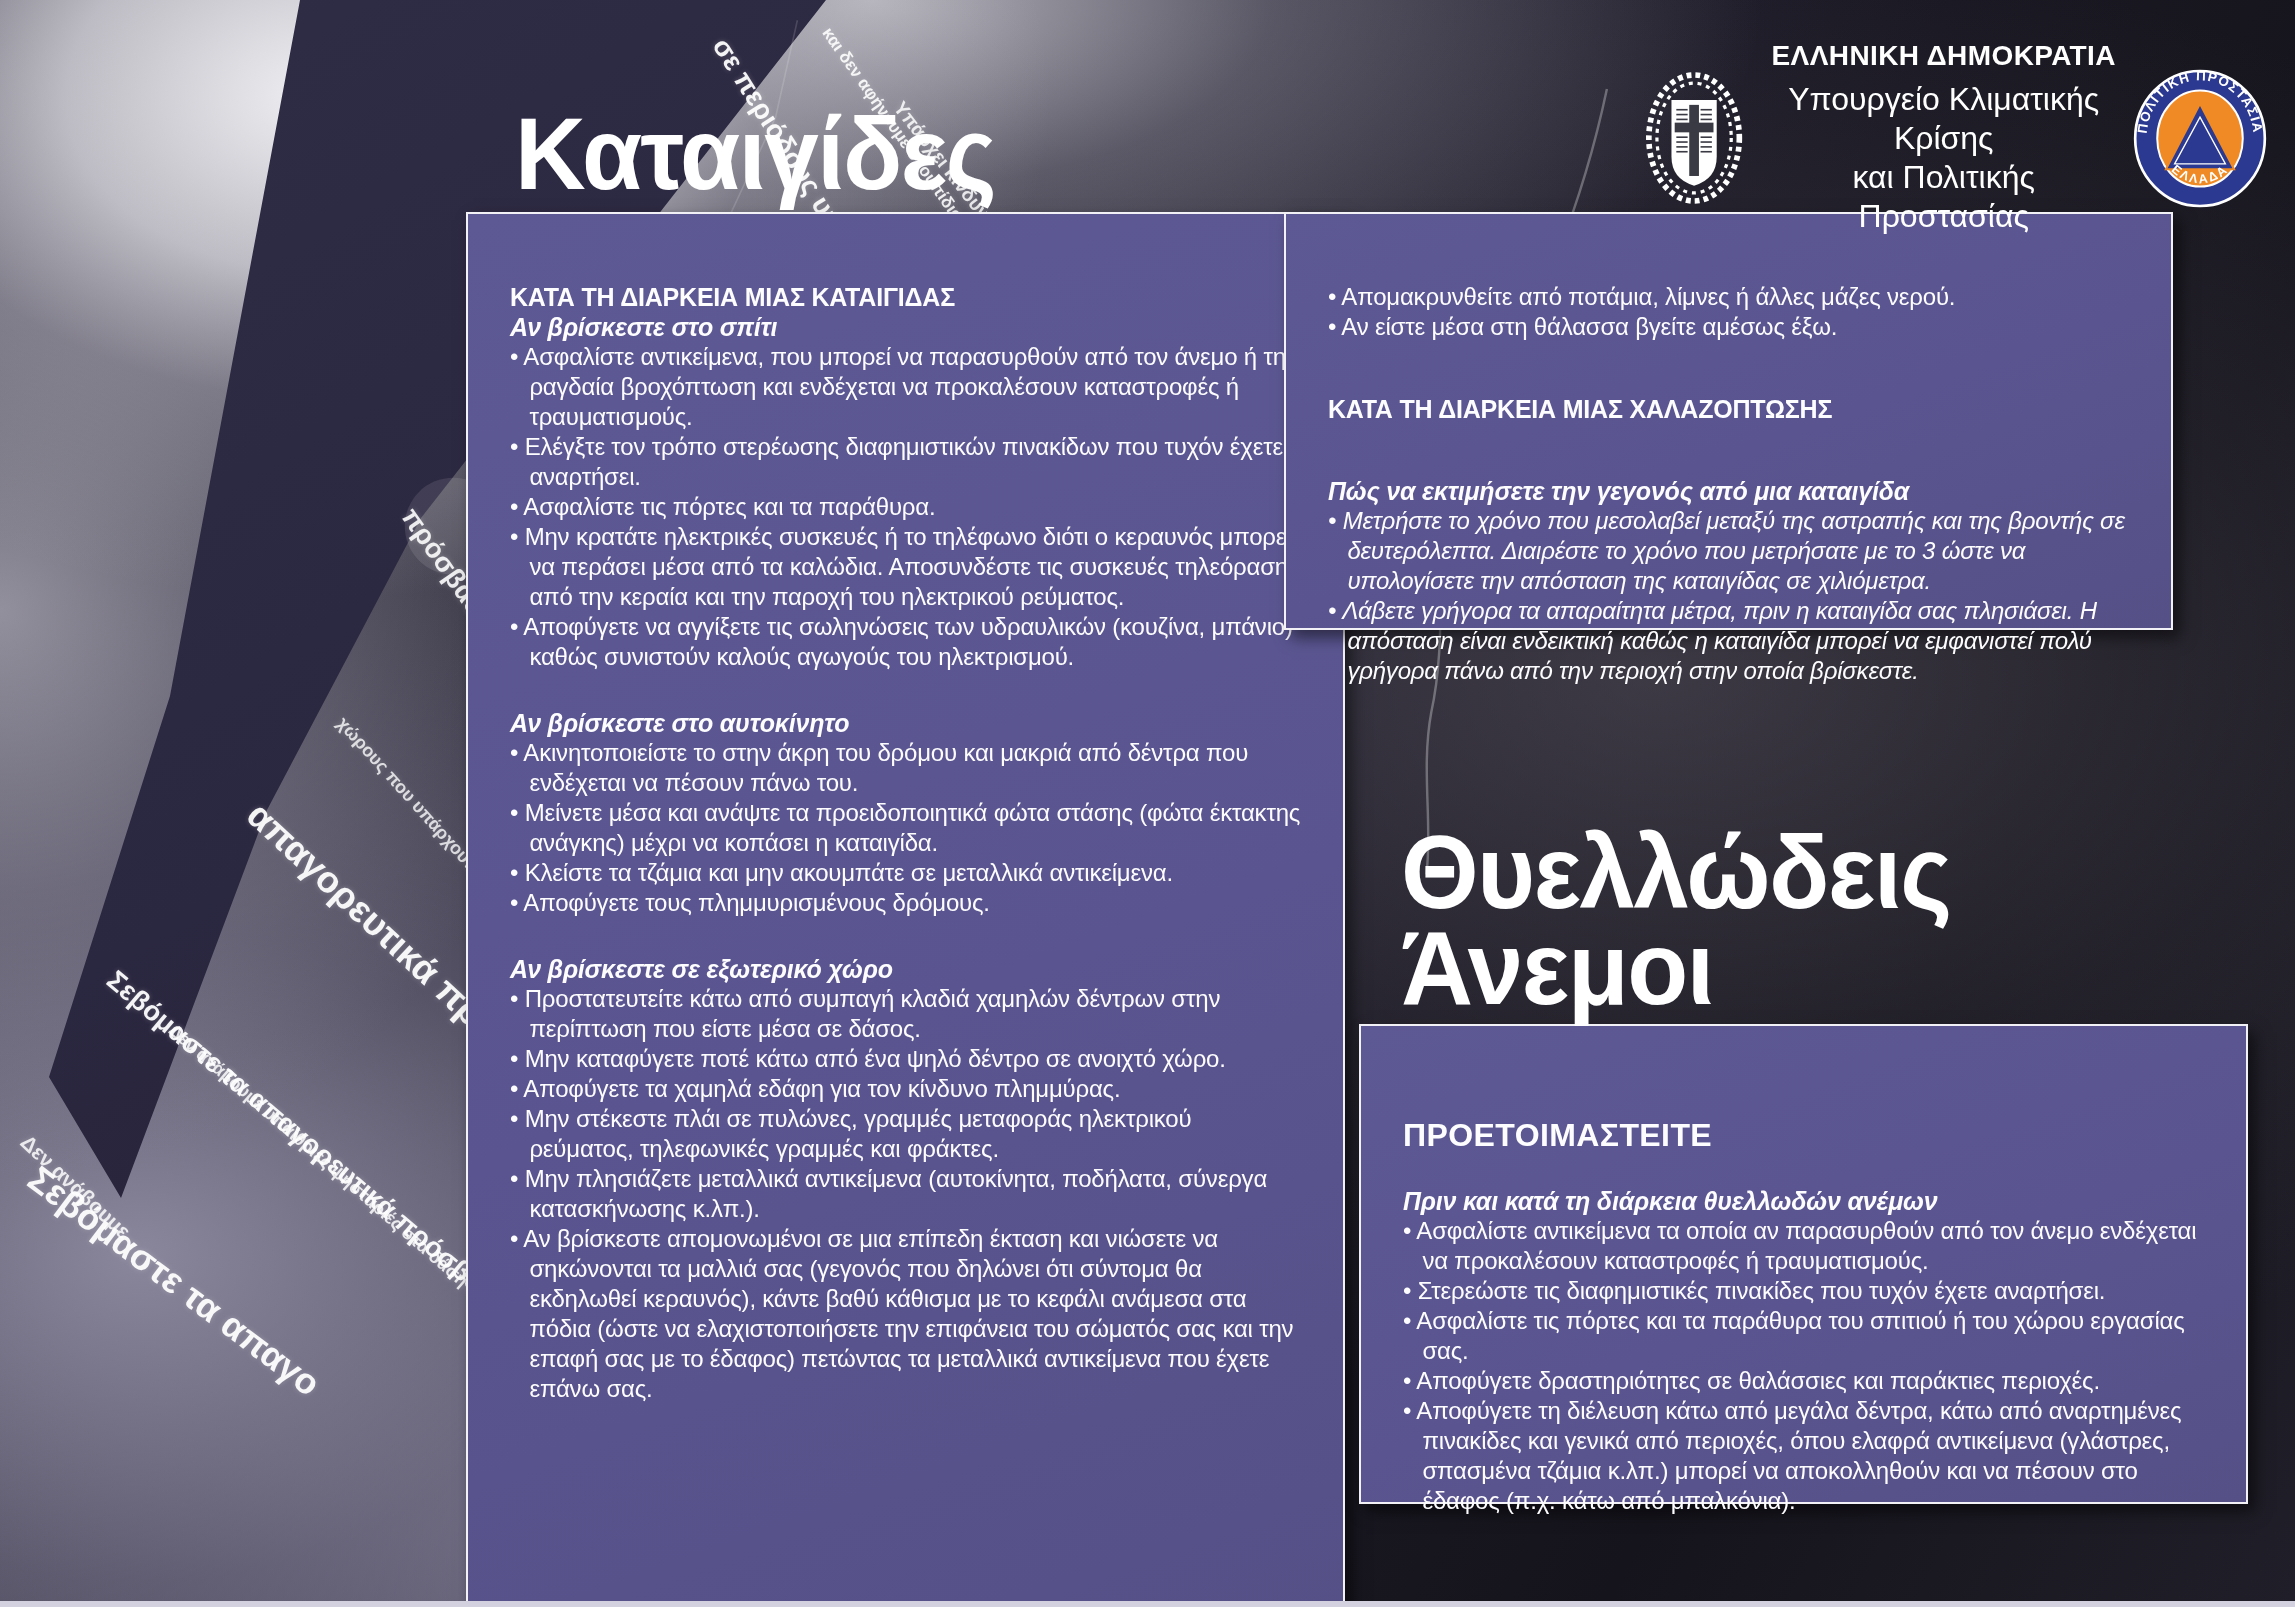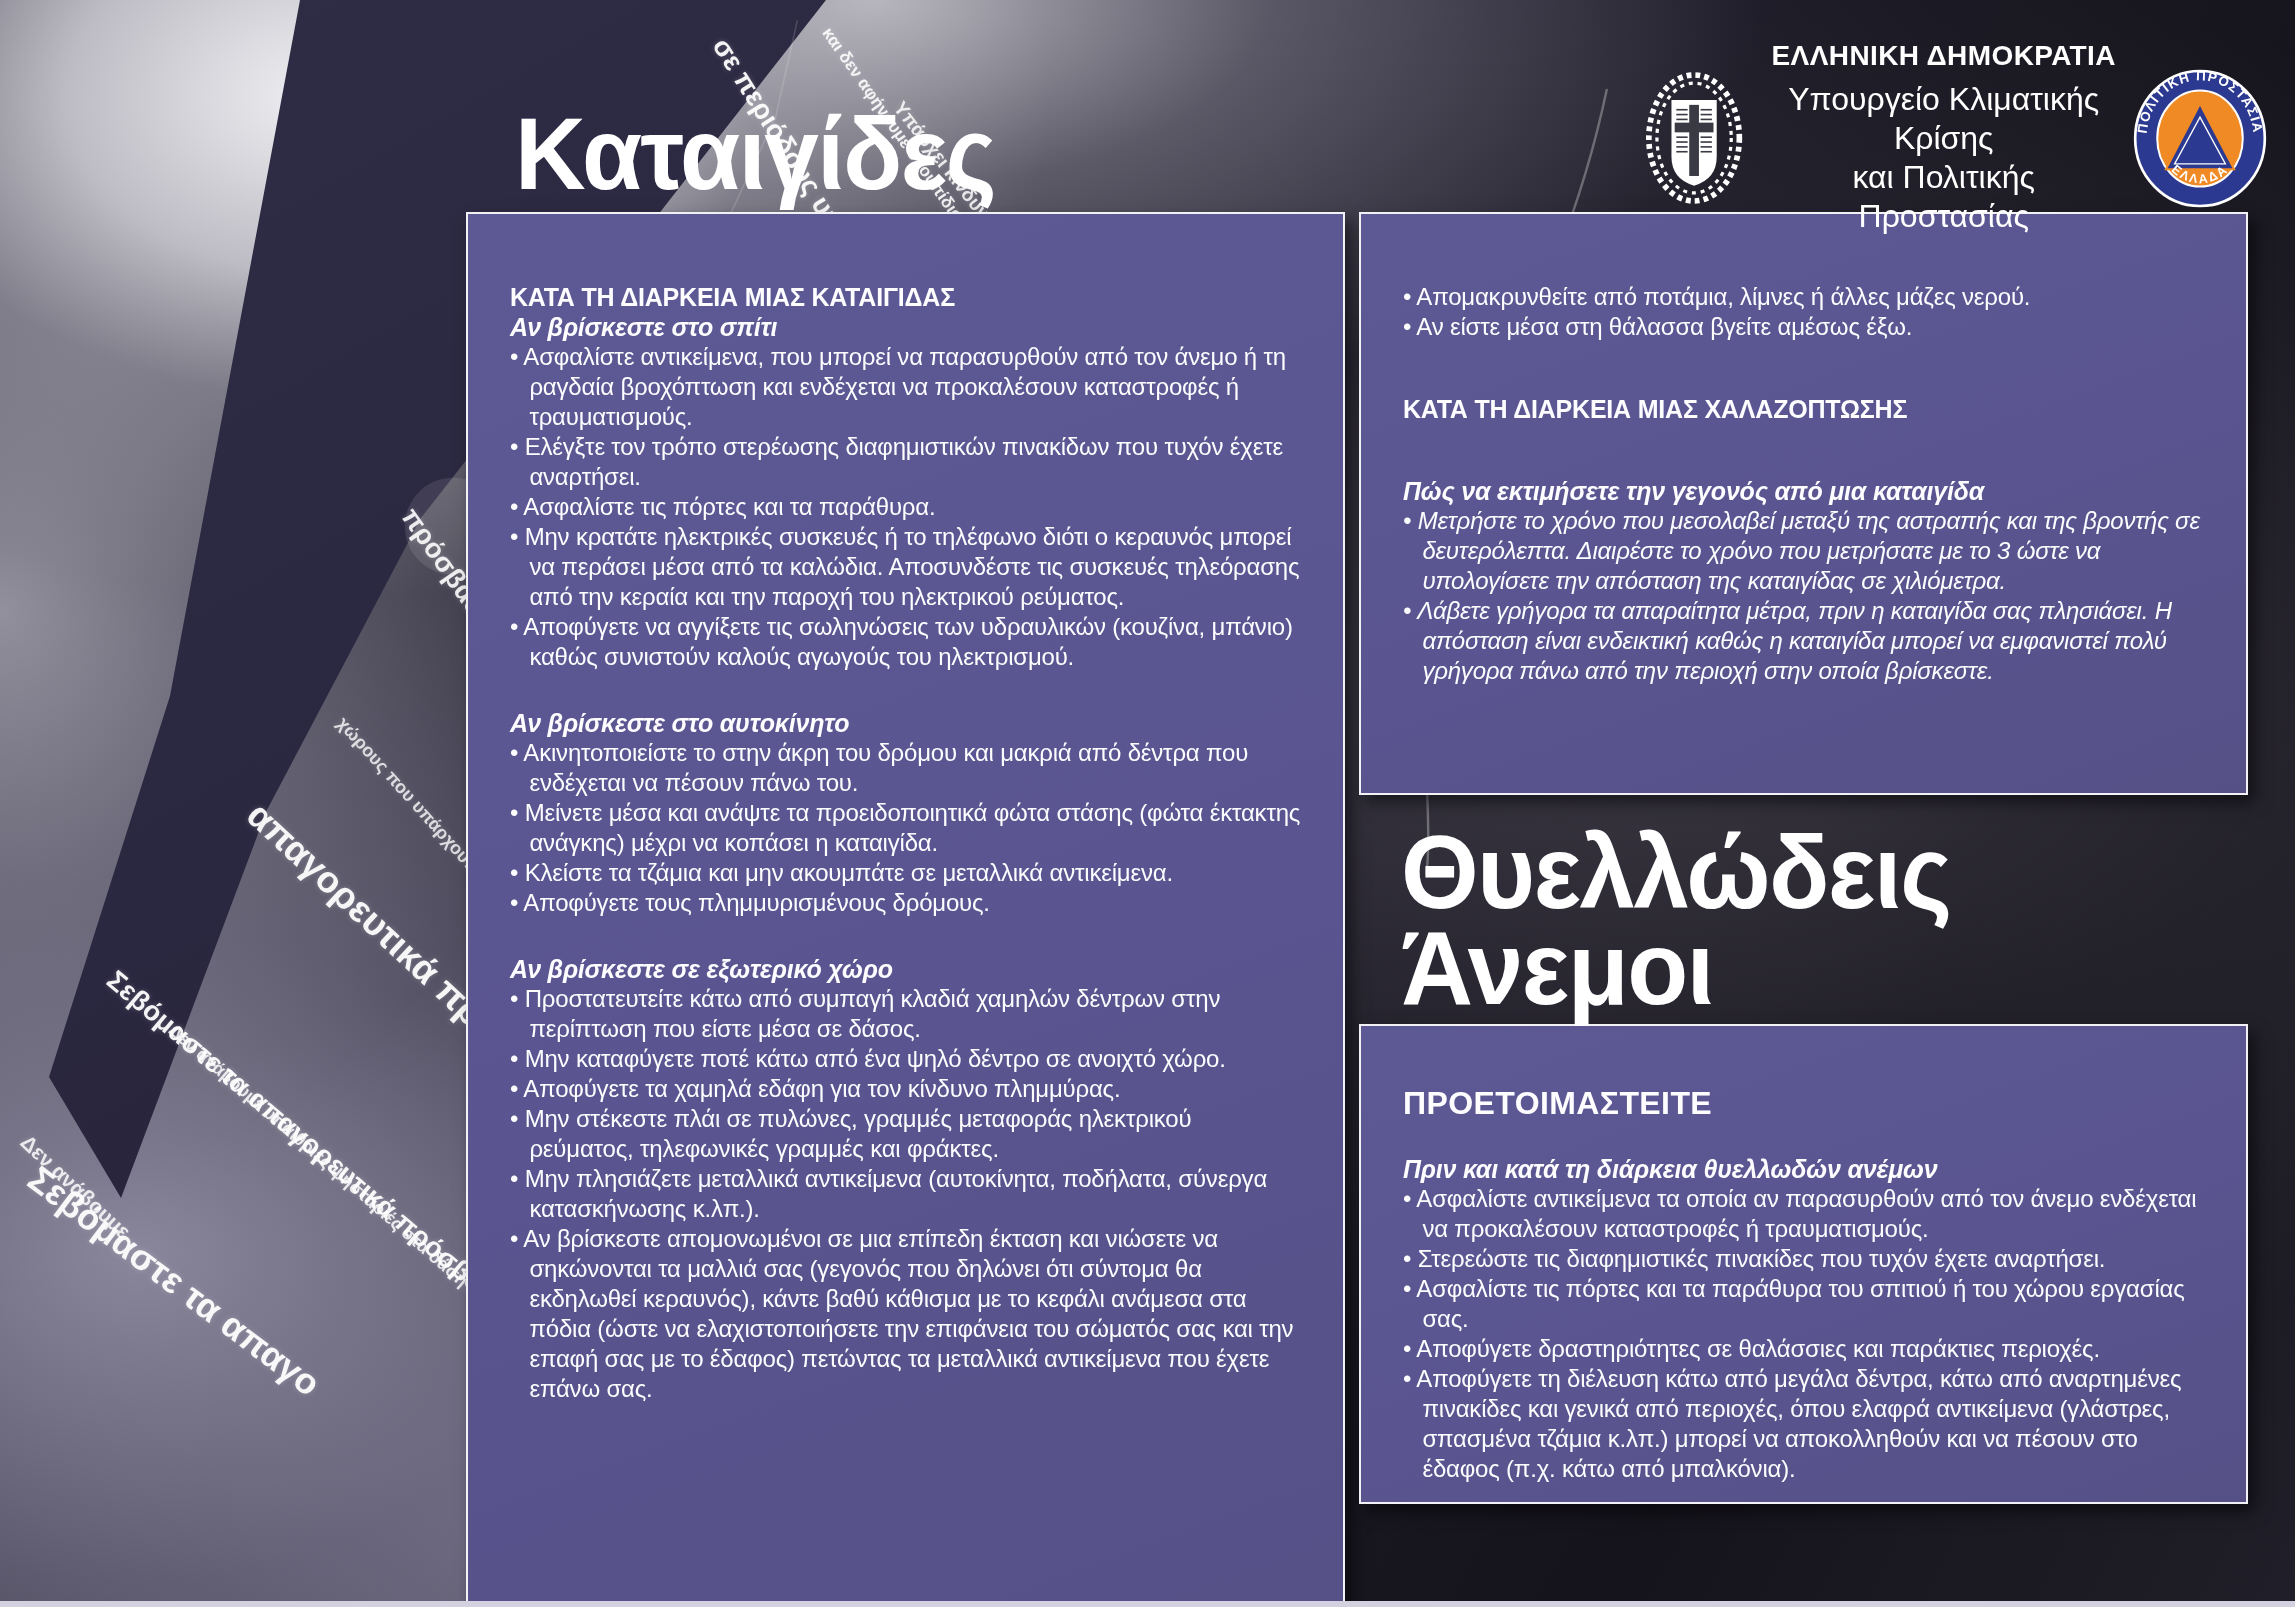--- a/index.html
+++ b/index.html
@@ -37,22 +37,22 @@
   #title-left{left:515px;top:96px;font-size:102px;}
   #title-right{left:1401px;top:824px;font-size:104px;line-height:96px;}
   
   .panel{
     position:absolute;z-index:3;background:linear-gradient(160deg,#5d5994 0%,#5a5590 55%,#555086 100%);
     border:2.4px solid #f2f1f6;box-shadow:6.5px 8px 14.6px rgba(0,0,0,.5);
     padding:68px 42px 32px 42px;box-sizing:border-box;
     font-size:24px;line-height:30px;letter-spacing:-0.2px;color:#fdfdff;
   }
   #panel-left{left:466px;top:212px;width:879px;height:1432px;}
-  #panel-right-top{left:1359px;top:212px;width:889px;height:583px;}
-  #panel-right-bottom{left:1359px;top:1024px;width:889px;height:480px;padding-top:62px;}
+  #panel-right-top{left:1284px;top:212px;width:889px;height:418px;}
+  #panel-right-bottom{left:1359px;top:1024px;width:889px;height:480px;padding-top:94px;}
   .h-caps{font-weight:bold;font-size:25px;}
   .h-sub{font-weight:bold;font-size:25px;margin-top:36px;font-style:italic;}
   .h-sub.first{margin-top:0;}
   .h-big{font-weight:bold;font-size:32px;letter-spacing:0.4px;}
   .h-caps.gap,{margin-top:36px;}
   .gap-top{margin-top:52px;}
   .b{padding-left:19.4px;text-indent:-19.4px;}
   .it{font-style:italic;}
   .bottom-strip{position:absolute;left:0;bottom:0;width:2295px;height:6.5px;background:#d3d0df;z-index:6;}
 </style>

